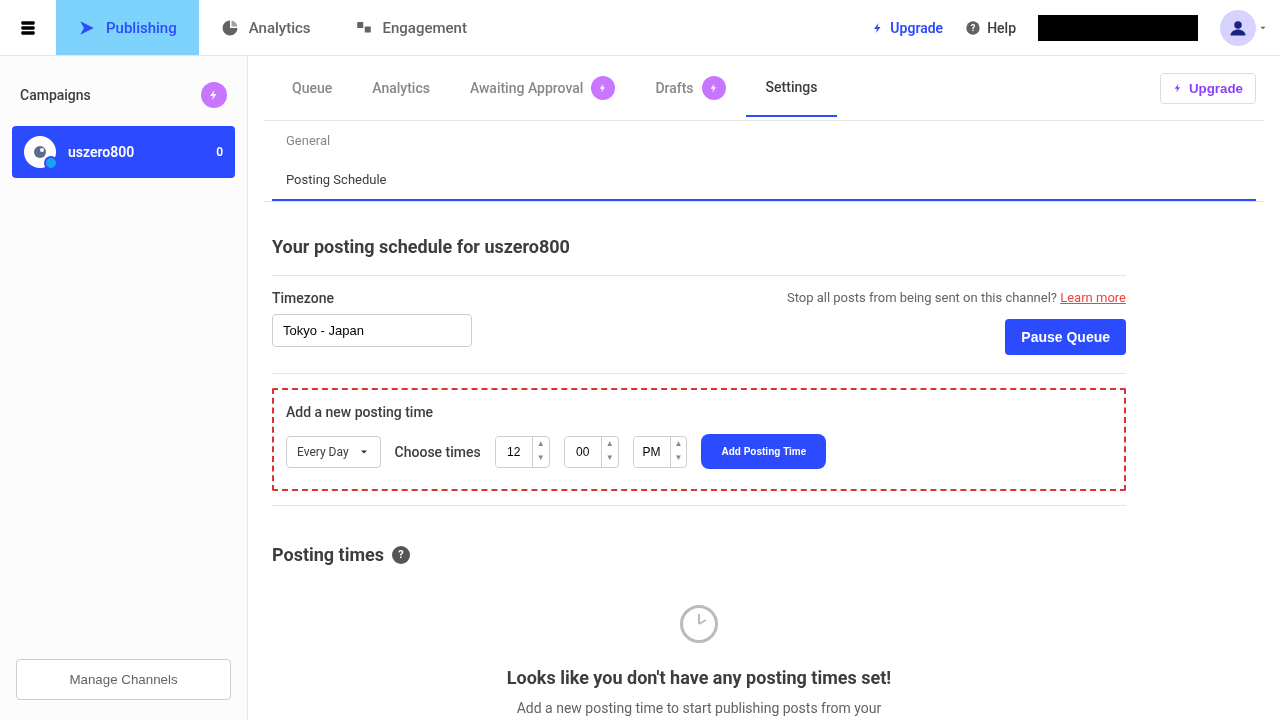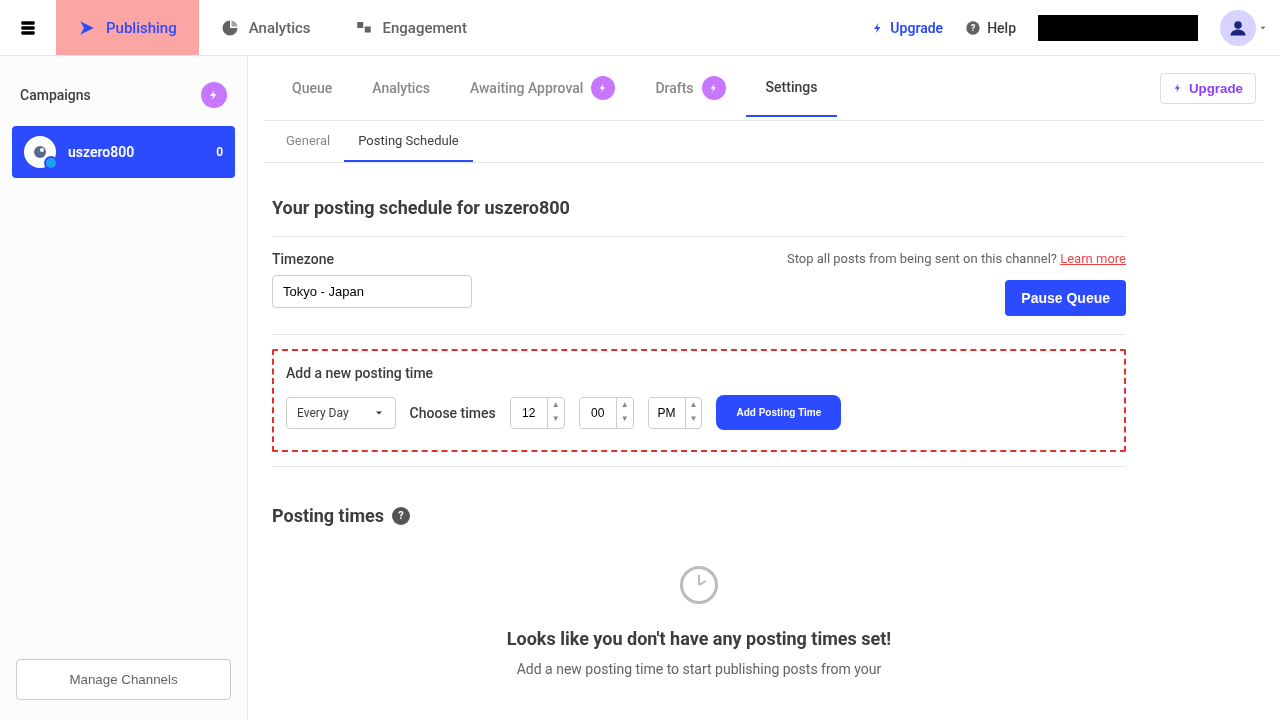--- a/index.html
+++ b/index.html
@@ -4,21 +4,21 @@
 <style>
 * { margin: 0; padding: 0; box-sizing: border-box; }
 body { font-family: -apple-system, BlinkMacSystemFont, "Segoe UI", Roboto, sans-serif; font-size: 14px; color: #3d3d3d; background: #fff; width: 1280px; height: 720px; overflow: hidden; }
 
 
 .topnav { display: flex; align-items: center; height: 56px; border-bottom: 1px solid #e6e6e6; background: #fff; }
 .logo { width: 56px; display: flex; align-items: center; justify-content: center; }
 .logo svg { width: 20px; height: 20px; }
 .topnav-tabs { display: flex; height: 100%; }
 .topnav-tab { display: flex; align-items: center; padding: 0 22px; gap: 10px; color: #636363; font-weight: 500; font-size: 15px; cursor: pointer; }
-.topnav-tab.active { background: #fca5a5; color: #2c4bff; }
+.topnav-tab.active { background: #7dd3fc; color: #2c4bff; }
 .topnav-tab .ticon { width: 18px; height: 18px; display: inline-flex; align-items: center; justify-content: center; }
 .topnav-right { margin-left: auto; display: flex; align-items: center; gap: 22px; padding-right: 12px; }
 .upgrade-link { color: #2c4bff; font-weight: 600; display: flex; align-items: center; gap: 6px; cursor: pointer; }
 .help-link { color: #3d3d3d; font-weight: 500; display: flex; align-items: center; gap: 6px; cursor: pointer; }
 .blackbox { width: 160px; height: 26px; background: #000; }
 .avatar-wrap { display: flex; align-items: center; gap: 2px; cursor: pointer; }
 .avatar-circle { width: 36px; height: 36px; border-radius: 50%; background: #d7d3ff; display: flex; align-items: center; justify-content: center; }
 .avatar-inner { width: 18px; height: 18px; }
 
 
@@ -35,40 +35,40 @@
 
 
 .content { flex: 1; overflow-y: auto; padding: 0 16px; }
 .sub-tabs { display: flex; align-items: center; border-bottom: 1px solid #e6e6e6; padding: 0 8px; }
 .sub-tab { padding: 20px 20px; color: #888; font-weight: 500; cursor: pointer; display: flex; align-items: center; gap: 8px; }
 .sub-tab.active { color: #3d3d3d; border-bottom: 2px solid #2c4bff; }
 .mini-bolt { width: 24px; height: 24px; border-radius: 12px; background: #c876ff; display: flex; align-items: center; justify-content: center; color: #fff; }
 .upgrade-btn-wrap { margin-left: auto; padding: 10px 0; }
 .upgrade-btn { border: 1px solid #ddd; border-radius: 4px; padding: 7px 12px; color: #8a3ffc; font-weight: 600; background: #fff; display: flex; align-items: center; gap: 6px; cursor: pointer; }
 
-.sec-tabs { display: flex; border-bottom: 1px solid #e6e6e6; padding: 0 8px; }
+.sec-tabs { display: flex; border-bottom: 1px solid #e6e6e6; padding: 0 8px; flex-direction: column; }
 .sec-tab { padding: 12px 14px; color: #888; font-size: 13px; cursor: pointer; }
 .sec-tab.active { color: #3d3d3d; border-bottom: 2px solid #2c4bff; }
 
 .page { padding: 12px 8px 40px 8px; max-width: 870px; }
 .page h2 { font-size: 18px; font-weight: 700; margin: 22px 0 18px; }
 .divider { border-bottom: 1px solid #e6e6e6; margin-bottom: 14px; }
 
 .tz-row { display: flex; align-items: flex-start; justify-content: space-between; padding-bottom: 18px; border-bottom: 1px solid #e6e6e6; }
 .tz-left label { font-size: 14px; font-weight: 500; display: block; margin-bottom: 8px; }
 .tz-select { width: 200px; padding: 8px 10px; border: 1px solid #ccc; border-radius: 4px; font-size: 13px; background: #fff; }
 .tz-right { text-align: right; }
 .tz-right .stop-text { font-size: 13px; color: #636363; }
 .tz-right a { color: #ef4444; text-decoration: underline; }
 .pause-btn { margin-top: 14px; background: #2c4bff; color: #fff; border: none; border-radius: 4px; padding: 10px 16px; font-weight: 600; font-size: 14px; cursor: pointer; }
 
 .add-box { border: 2px dashed #e03030; border-radius: 2px; padding: 14px 12px 20px; margin-top: 14px; margin-bottom: 14px; }
 .add-box label { font-size: 14px; font-weight: 500; display: block; margin-bottom: 14px; }
 .add-row { display: flex; align-items: center; gap: 14px; }
-.daysel { display: flex; align-items: center; gap: 24px; border: 1px solid #ccc; border-radius: 4px; padding: 8px 10px; font-size: 12px; background: #fff; cursor: pointer; }
+.daysel { display: flex; align-items: center; gap: 9px; border: 1px solid #ccc; border-radius: 4px; padding: 8px 10px; font-size: 12px; background: #fff; cursor: pointer; }
 .choose-lbl { font-size: 14px; font-weight: 500; }
 .stepper { display: flex; align-items: stretch; border: 1px solid #ccc; border-radius: 4px; overflow: hidden; }
 .stepper input { width: 36px; border: none; text-align: center; font-size: 12px; padding: 8px 4px; }
 .stepper .arrows { display: flex; flex-direction: column; border-left: 1px solid #ccc; }
 .stepper .arrows span { font-size: 8px; line-height: 8px; padding: 3px 4px; cursor: pointer; color: #888; }
 .addtime-btn { background: #2c4bff; color: #fff; border: none; border-radius: 8px; padding: 12px 20px; font-weight: 600; font-size: 10px; cursor: pointer; }
 
 .pt-head { display: flex; align-items: center; gap: 8px; margin-top: 38px; margin-bottom: 40px; }
 .pt-head h2 { margin: 0; }
 .q-circle { width: 18px; height: 18px; border-radius: 50%; background: #555; color: #fff; font-size: 11px; display: flex; align-items: center; justify-content: center; font-weight: 700; cursor: pointer; }

